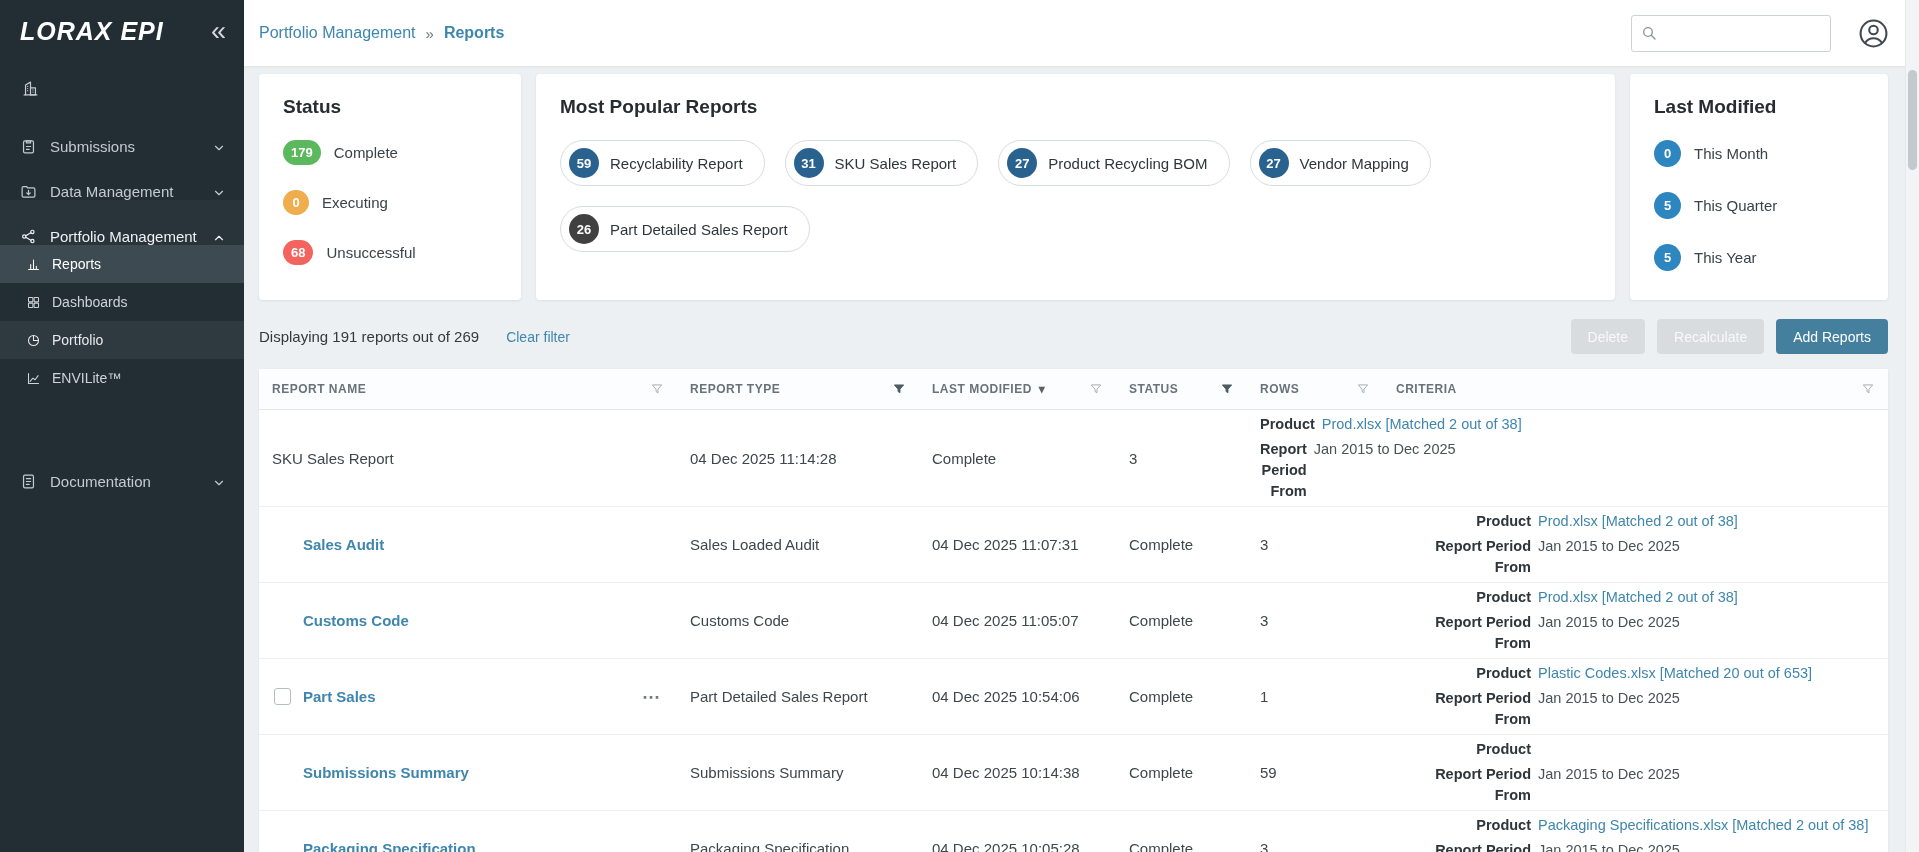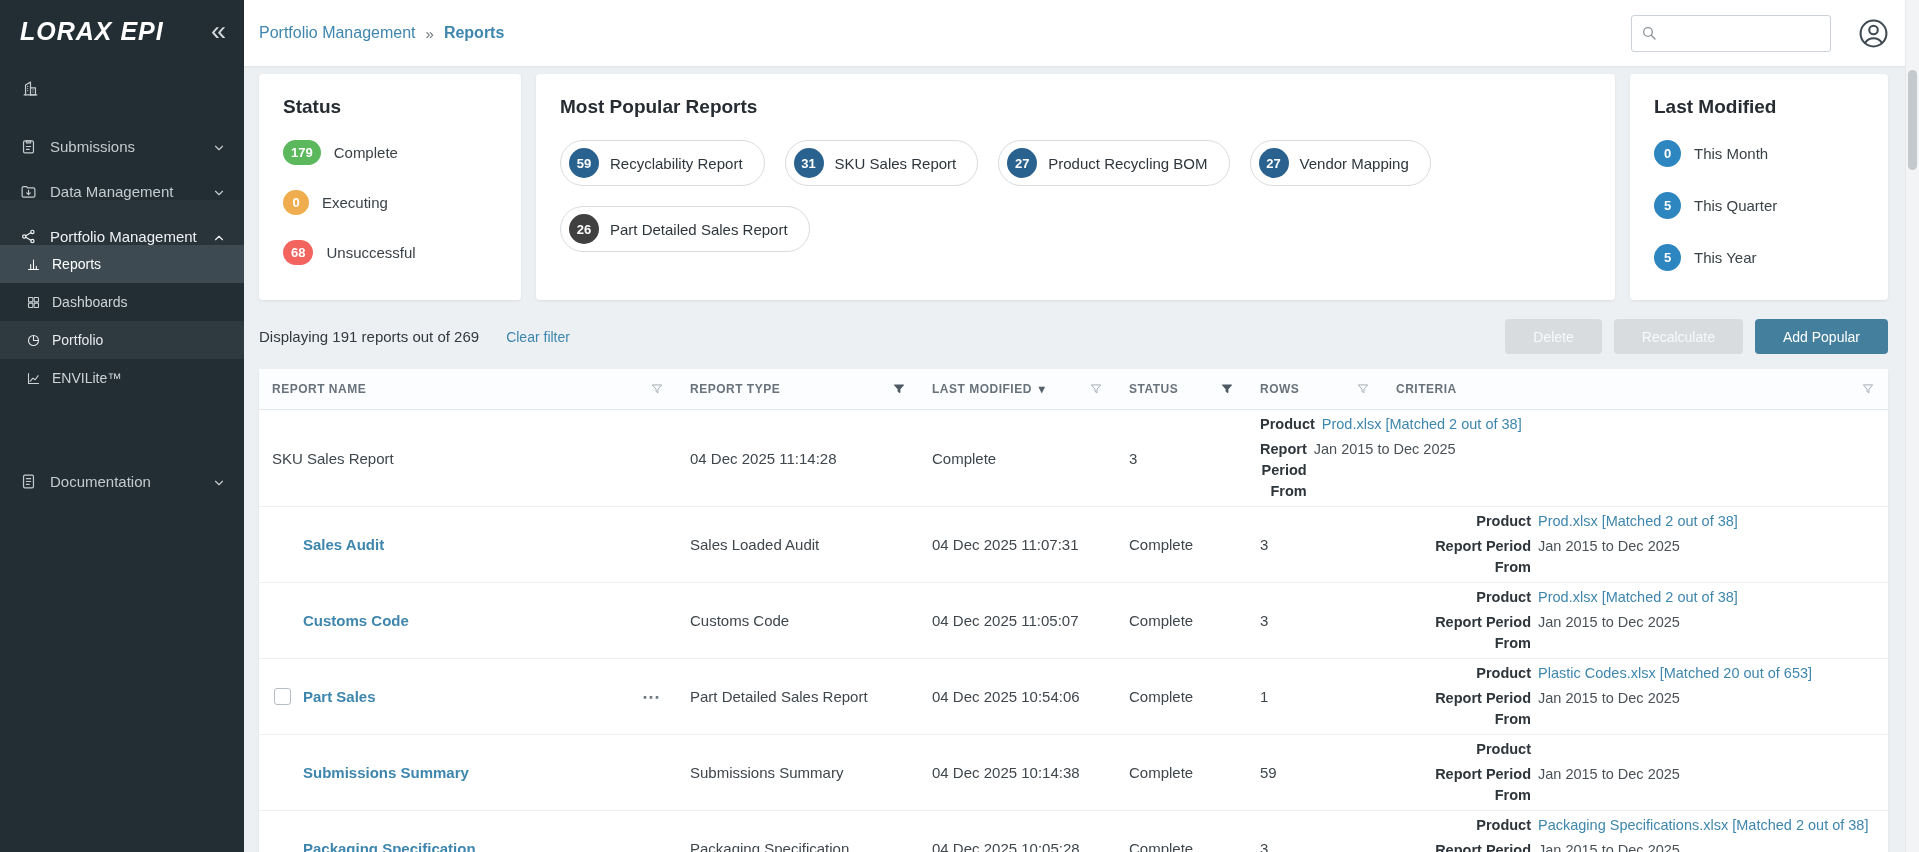--- a/index.html
+++ b/index.html
@@ -55,21 +55,21 @@
   .pill { display: inline-flex; align-items: center; gap: 11px; border: 1px solid #d7dce0; border-radius: 24px; padding: 7px 21px 7px 8px; background: #fff; cursor: pointer; }
   .pill-badge { width: 30px; height: 30px; border-radius: 50%; color: #fff; font-size: 13px; font-weight: 700; display: inline-flex; align-items: center; justify-content: center; flex-shrink: 0; }
   .pill-label { font-size: 15px; color: #2f363b; white-space: nowrap; }
   .circle-badge { width: 27px; height: 27px; border-radius: 50%; color: #fff; font-size: 13px; font-weight: 700; display: inline-flex; align-items: center; justify-content: center; flex-shrink: 0; }
 
   
   .toolbar { display: flex; align-items: center; margin: 19px 0 15px; }
   .displaying { font-size: 15px; color: #33393f; }
   .clear-filter { margin-left: 27px; font-size: 14px; color: #3e86ad; cursor: pointer; text-decoration: none; }
   .toolbar-btns { margin-left: auto; display: flex; gap: 12px; }
-  .btn { height: 35px; border: none; border-radius: 4px; padding: 0 28px; font-size: 14px; font-family: "Liberation Sans", sans-serif; cursor: pointer; }
+  .btn { height: 35px; border: none; border-radius: 4px; padding: 0 17px; font-size: 14px; font-family: "Liberation Sans", sans-serif; cursor: pointer; }
   .btn.disabled { background: #d8dcdf; color: #f7f9fa; cursor: default; }
   .btn.primary { background: #44809e; color: #fff; }
 
   
   .table { background: #fff; border-radius: 3px 3px 0 0; box-shadow: 0 1px 3px rgba(25,39,52,.07); }
   .thead, .trow { display: grid; grid-template-columns: 418px 242px 197px 131px 136px 1fr; }
   .thead { height: 41px; align-items: center; border-bottom: 1px solid #e2e7eb; background: #fcfdfe; }
   .th { display: flex; align-items: center; gap: 7px; padding: 0 13px; font-size: 12px; font-weight: 700; letter-spacing: .5px; color: #68727b; cursor: pointer; }
   .sort-caret { display: none; font-size: 12px; color: #58626b; }
   .sort-caret.show { display: inline; }
@@ -289,21 +289,21 @@
 </div>
         </div>
       </div>
 
       <div class="toolbar">
         <span class="displaying">Displaying 191 reports out of 269</span>
         <a class="clear-filter">Clear filter</a>
         <div class="toolbar-btns">
           <button class="btn disabled">Delete</button>
           <button class="btn disabled">Recalculate</button>
-          <button class="btn primary">Add Popular</button>
+          <button class="btn primary">Add Reports</button>
         </div>
       </div>
 
       <div class="table">
         <div class="thead">
   <div class="th">
     <span class="th-label">REPORT NAME</span>
 
     <svg class="funnel" viewBox="0 0 24 24">
       <path d="M4 5h16l-6.3 7.3v6l-3.4-2v-4z"></path>

